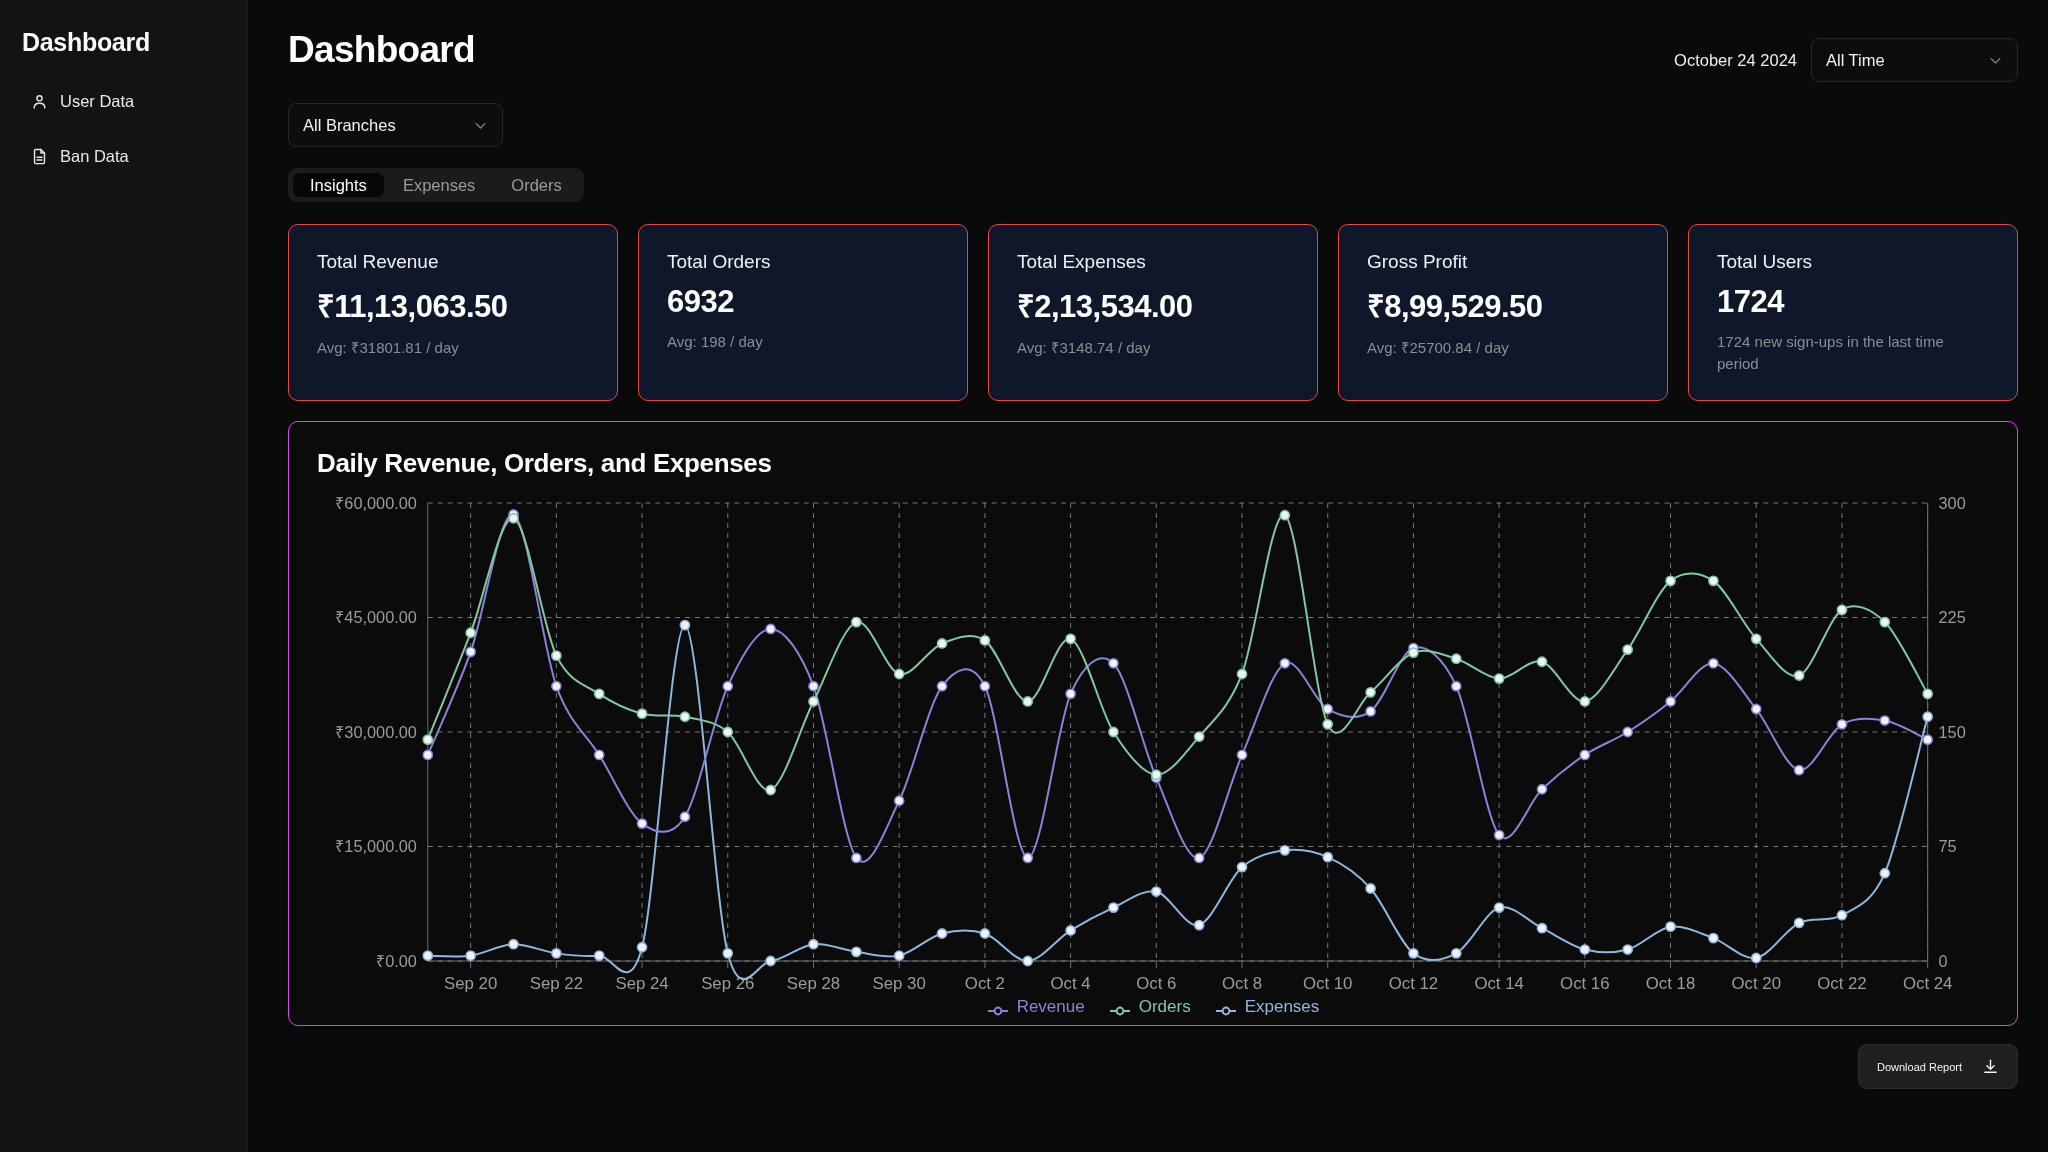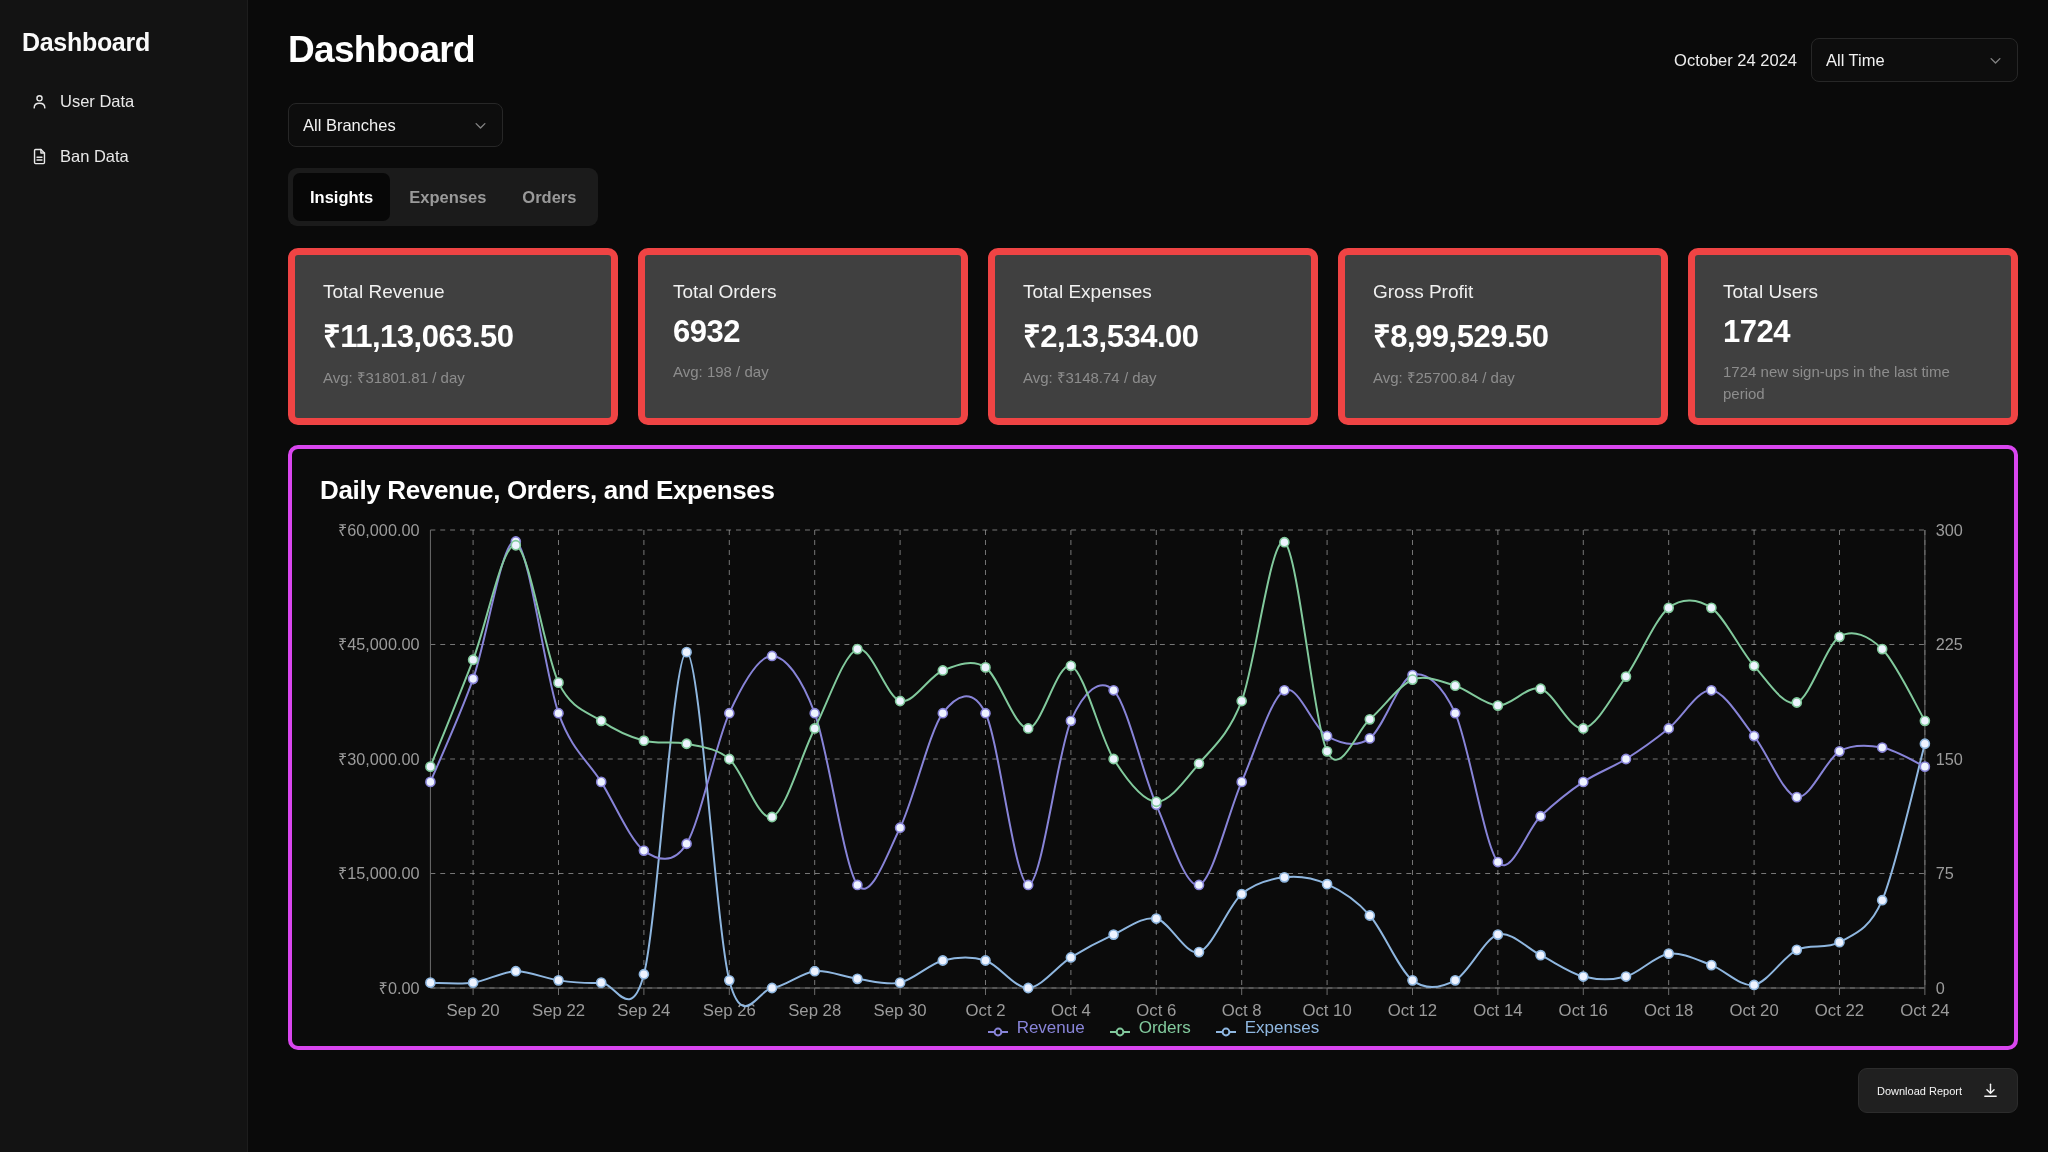--- a/index.html
+++ b/index.html
@@ -52,43 +52,43 @@
   .select-time { width: 207px; }
   .select-branch { width: 215px; margin-top: 21px; }
   .chev { width: 15px; height: 15px; opacity: .62; margin-left: 10px; flex: 0 0 15px; }
   .chev svg { width: 15px; height: 15px; display: block; }
 
   .tabs {
     margin-top: 21px; display: inline-flex; align-items: center;
     background: #1b1b1b; border-radius: 9px; padding: 5px; gap: 2px;
   }
   .tab {
-    height: 48px; padding: 0 17px; display: flex; align-items: center;
-    border-radius: 7px; font-size: 16.5px; color: #9a9a9a; cursor: pointer; user-select: none; font-weight: bold;
+    height: 24px; padding: 0 17px; display: flex; align-items: center;
+    border-radius: 7px; font-size: 16.5px; color: #9a9a9a; cursor: pointer; user-select: none;
   }
   .tab.active { background: #070707; color: #ffffff; }
 
   
   .cards { display: flex; gap: 20px; margin-top: 22px; }
   .card {
     flex: 1; min-width: 0; height: 177px;
-    background: #404040; border: 7px solid #ef4444; border-radius: 10px;
+    background: #0f172a; border: 1px solid #ef4444; border-radius: 10px;
     padding: 26px 28px;
   }
   .card-title { font-size: 19px; color: #f0f0f0; font-weight: 400; }
   .card-value {
     font-size: 31px; font-weight: 700; color: #ffffff;
     letter-spacing: -0.5px; margin-top: 11px; white-space: nowrap;
   }
   .card-sub { font-size: 15px; color: #8d8d8d; margin-top: 11px; line-height: 1.45; }
 
   
   .chart-panel {
     margin-top: 20px;
-    background: #0b0b0b; border: 4px solid #d946ef; border-radius: 10px;
+    background: #0b0b0b; border: 1px solid #d946ef; border-radius: 10px;
     height: 605px; padding: 26px 28px 18px 28px; position: relative;
   }
   .chart-title { font-size: 26px; font-weight: 700; color: #ffffff; letter-spacing: -0.35px; }
   .chart-area { position: relative; width: 100%; height: 520px; margin-top: 14px; }
   .chart-area svg { display: block; width: 100%; height: 100%; }
 
   .legend {
     position: absolute; left: 0; right: 0; bottom: 8px;
     display: flex; align-items: center; justify-content: center; gap: 24px;
   }

